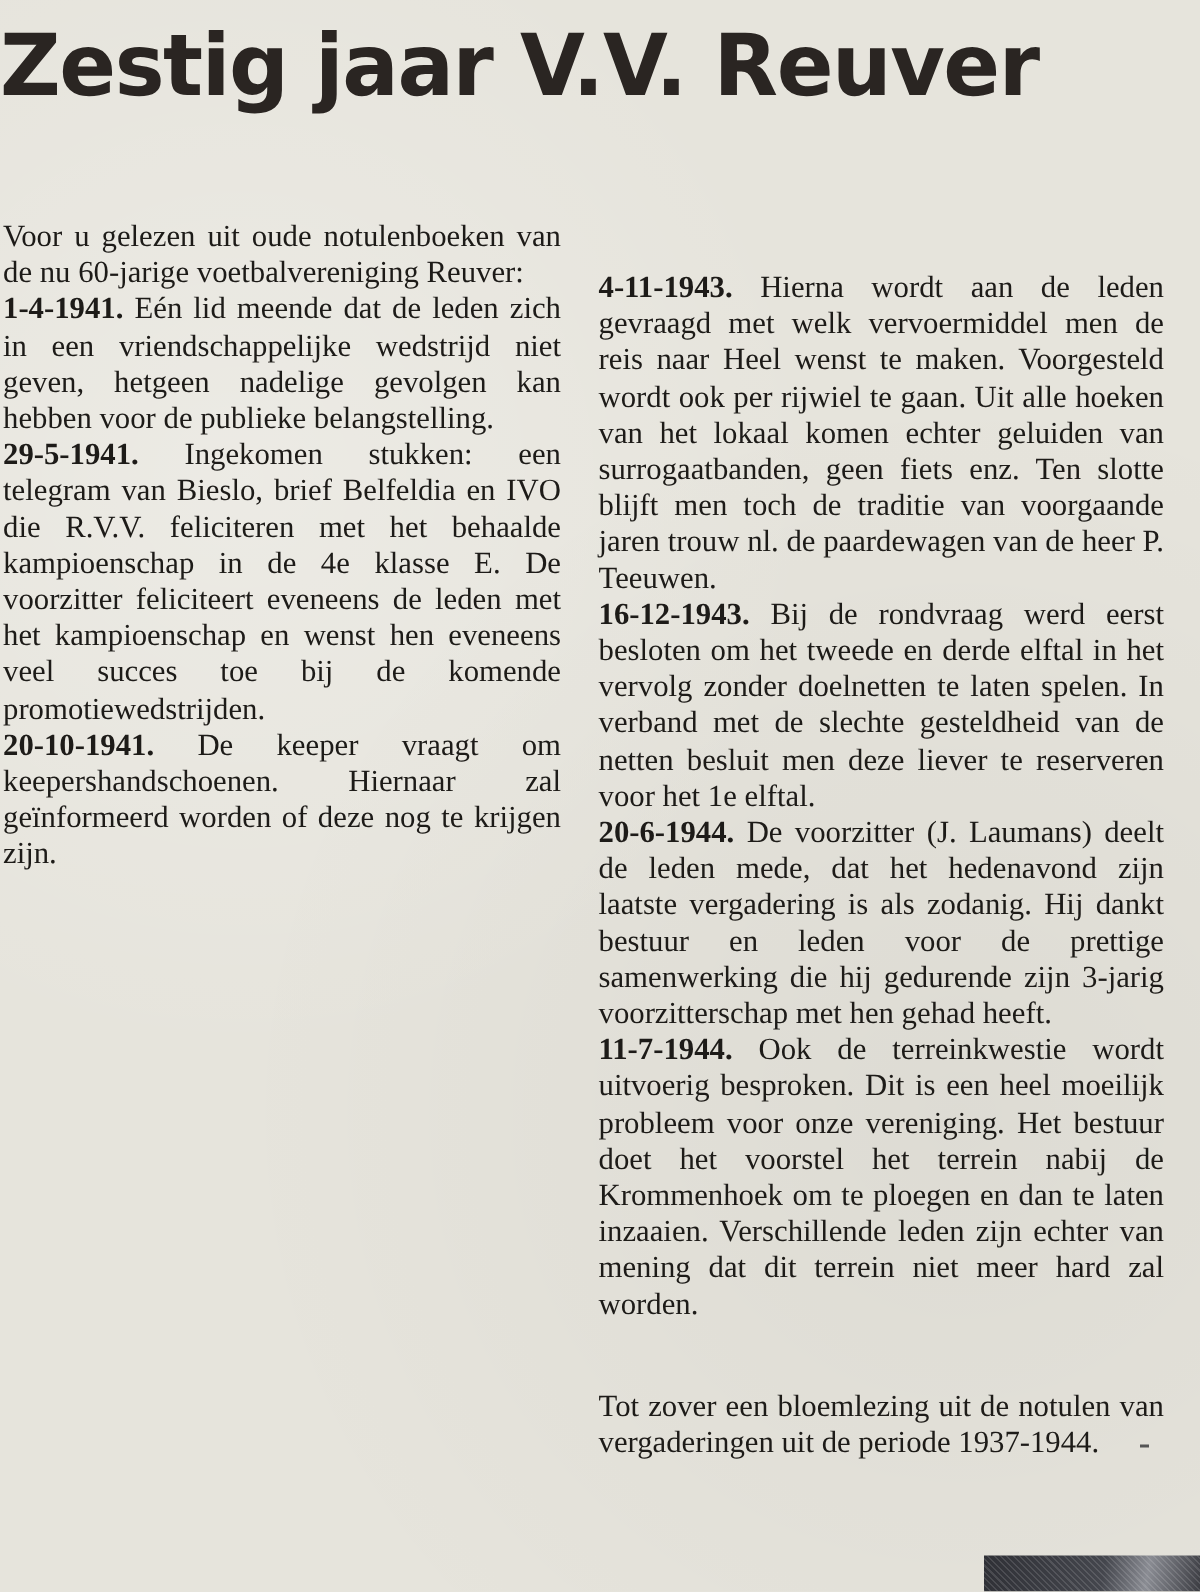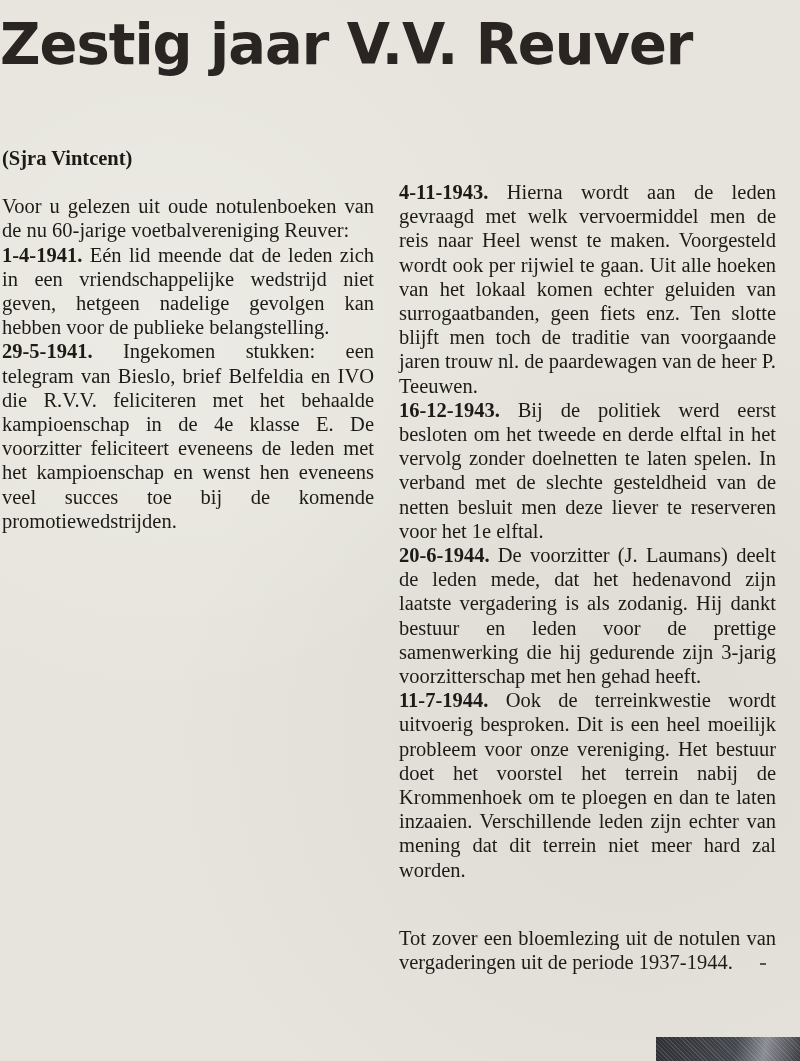--- a/index.html
+++ b/index.html
@@ -86,30 +86,30 @@
       height: 2px;
       background: #555;
     }
   </style>
 </head>
 <body>
 
 <h1 class="headline">Zestig jaar V.V. Reuver</h1>
 
 <div class="col col-left">
-  <p class="byline">(Sjra Vintcent)</p>
   <p class="para">Voor u gelezen uit oude notulenboeken van de nu 60-jarige voetbalvereniging Reuver:</p>
 
   <p class="entry"><span class="date">1-4-1941.</span><span> Eén lid meende dat de leden zich in een vriendschappelijke wedstrijd niet geven, hetgeen nadelige gevolgen kan hebben voor de publieke belangstelling.</span></p>
   <p class="entry"><span class="date">29-5-1941.</span><span> Ingekomen stukken: een telegram van Bieslo, brief Belfeldia en IVO die R.V.V. feliciteren met het behaalde kampioenschap in de 4e klasse E. De voorzitter feliciteert eveneens de leden met het kampioenschap en wenst hen eveneens veel succes toe bij de komende promotiewedstrijden.</span></p>
+  <p class="entry"><span class="date">20-10-1941.</span><span> De keeper vraagt om keepershandschoenen. Hiernaar zal geïnformeerd worden of deze nog te krijgen zijn.</span></p>
 </div>
 
 <div class="col col-right">
   <p class="entry"><span class="date">4-11-1943.</span><span> Hierna wordt aan de leden gevraagd met welk vervoermiddel men de reis naar Heel wenst te maken. Voorgesteld wordt ook per rijwiel te gaan. Uit alle hoeken van het lokaal komen echter geluiden van surrogaatbanden, geen fiets enz. Ten slotte blijft men toch de traditie van voorgaande jaren trouw nl. de paardewagen van de heer P. Teeuwen.</span></p>
-  <p class="entry"><span class="date">16-12-1943.</span><span> Bij de politiek werd eerst besloten om het tweede en derde elftal in het vervolg zonder doelnetten te laten spelen. In verband met de slechte gesteldheid van de netten besluit men deze liever te reserveren voor het 1e elftal.</span></p>
+  <p class="entry"><span class="date">16-12-1943.</span><span> Bij de rondvraag werd eerst besloten om het tweede en derde elftal in het vervolg zonder doelnetten te laten spelen. In verband met de slechte gesteldheid van de netten besluit men deze liever te reserveren voor het 1e elftal.</span></p>
   <p class="entry"><span class="date">20-6-1944.</span><span> De voorzitter (J. Laumans) deelt de leden mede, dat het hedenavond zijn laatste vergadering is als zodanig. Hij dankt bestuur en leden voor de prettige samenwerking die hij gedurende zijn 3-jarig voorzitterschap met hen gehad heeft.</span></p>
   <p class="entry"><span class="date">11-7-1944.</span><span> Ook de terreinkwestie wordt uitvoerig besproken. Dit is een heel moeilijk probleem voor onze vereniging. Het bestuur doet het voorstel het terrein nabij de Krommenhoek om te ploegen en dan te laten inzaaien. Verschillende leden zijn echter van mening dat dit terrein niet meer hard zal worden.</span></p>
 
   <p class="para closing">Tot zover een bloemlezing uit de notulen van vergaderingen uit de periode 1937-1944.</p>
 </div>
 
 <div class="stray-mark"></div>
 <div class="photo-fragment"></div>
 
 </body></html>

